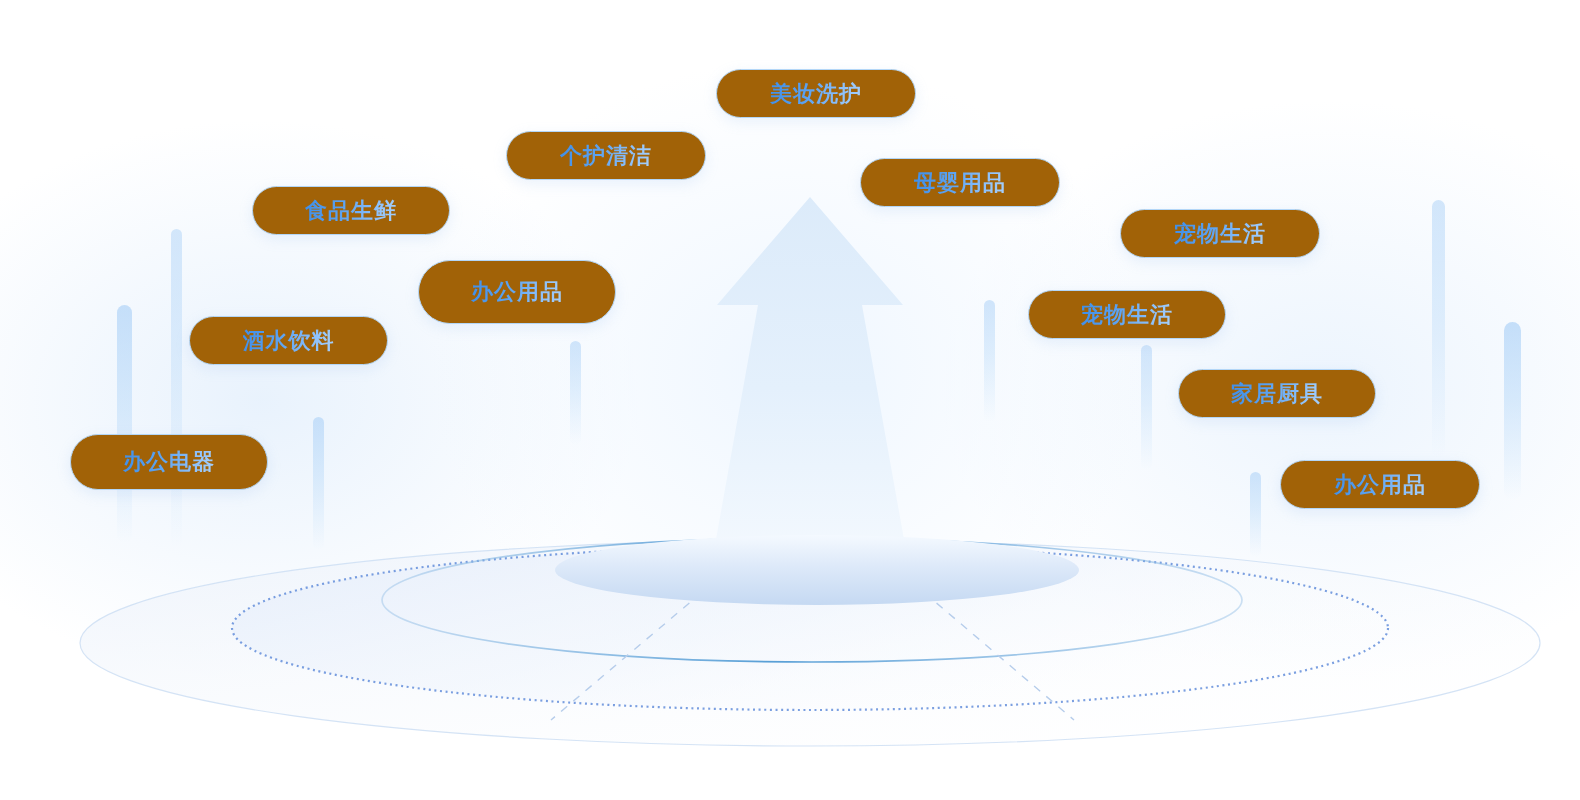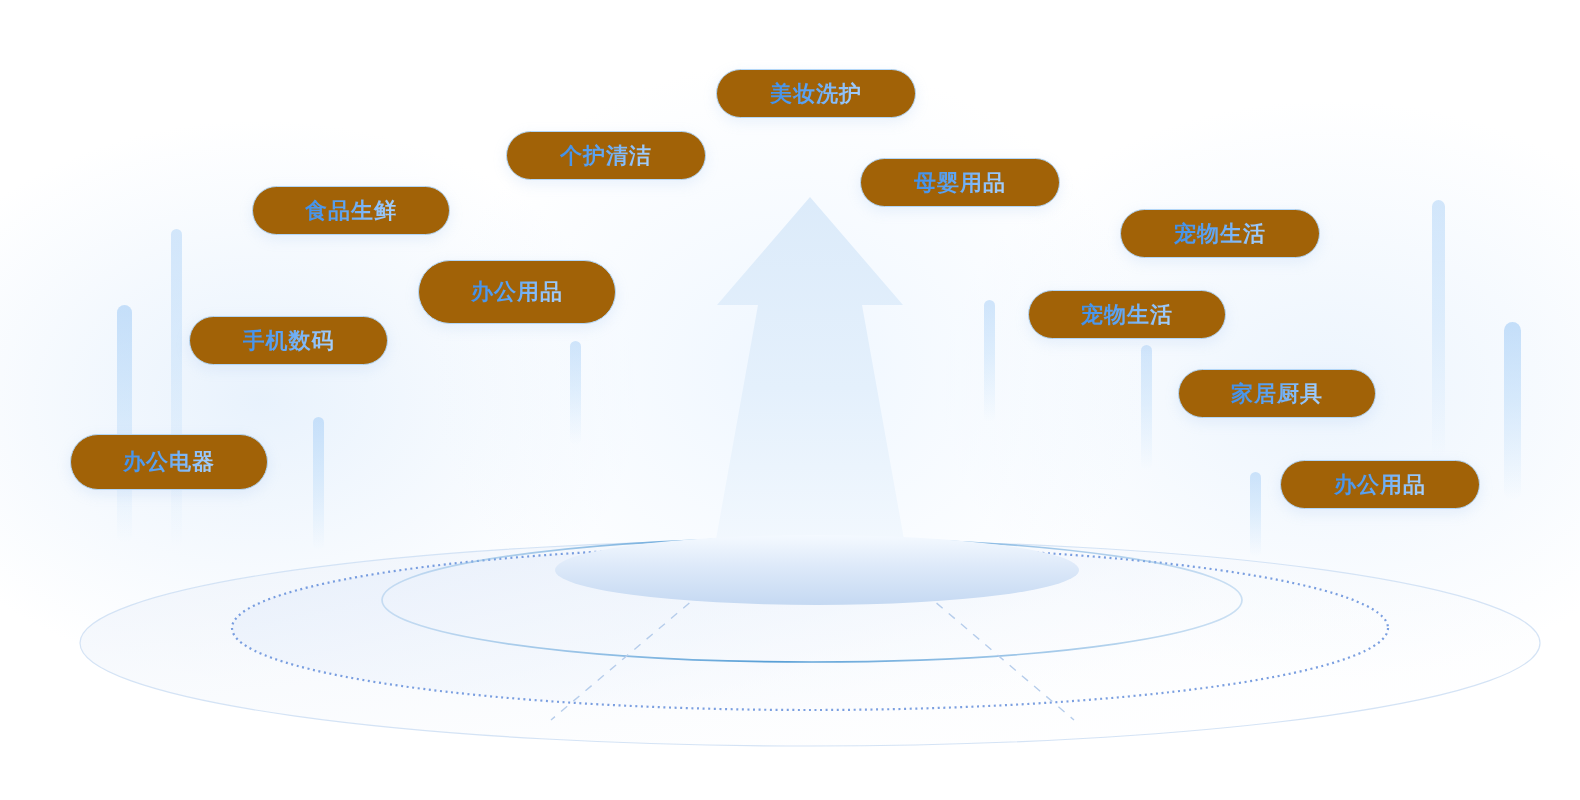--- a/index.html
+++ b/index.html
@@ -192,21 +192,21 @@
       <div class="pill" style="left: 1120px; top: 209px; width: 200px; height: 49px;">
         <span>宠物生活</span>
       </div>
       <div class="pill" style="left: 418px; top: 260px; width: 198px; height: 64px;">
         <span>办公用品</span>
       </div>
       <div class="pill" style="left: 1028px; top: 290px; width: 198px; height: 49px;">
         <span>宠物生活</span>
       </div>
       <div class="pill" style="left: 189px; top: 316px; width: 199px; height: 49px;">
-        <span>手机数码</span>
+        <span>酒水饮料</span>
       </div>
       <div class="pill" style="left: 1178px; top: 369px; width: 198px; height: 49px;">
         <span>家居厨具</span>
       </div>
       <div class="pill" style="left: 70px; top: 434px; width: 198px; height: 56px;">
         <span>办公电器</span>
       </div>
       <div class="pill" style="left: 1280px; top: 460px; width: 200px; height: 49px;">
         <span>办公用品</span>
       </div>

